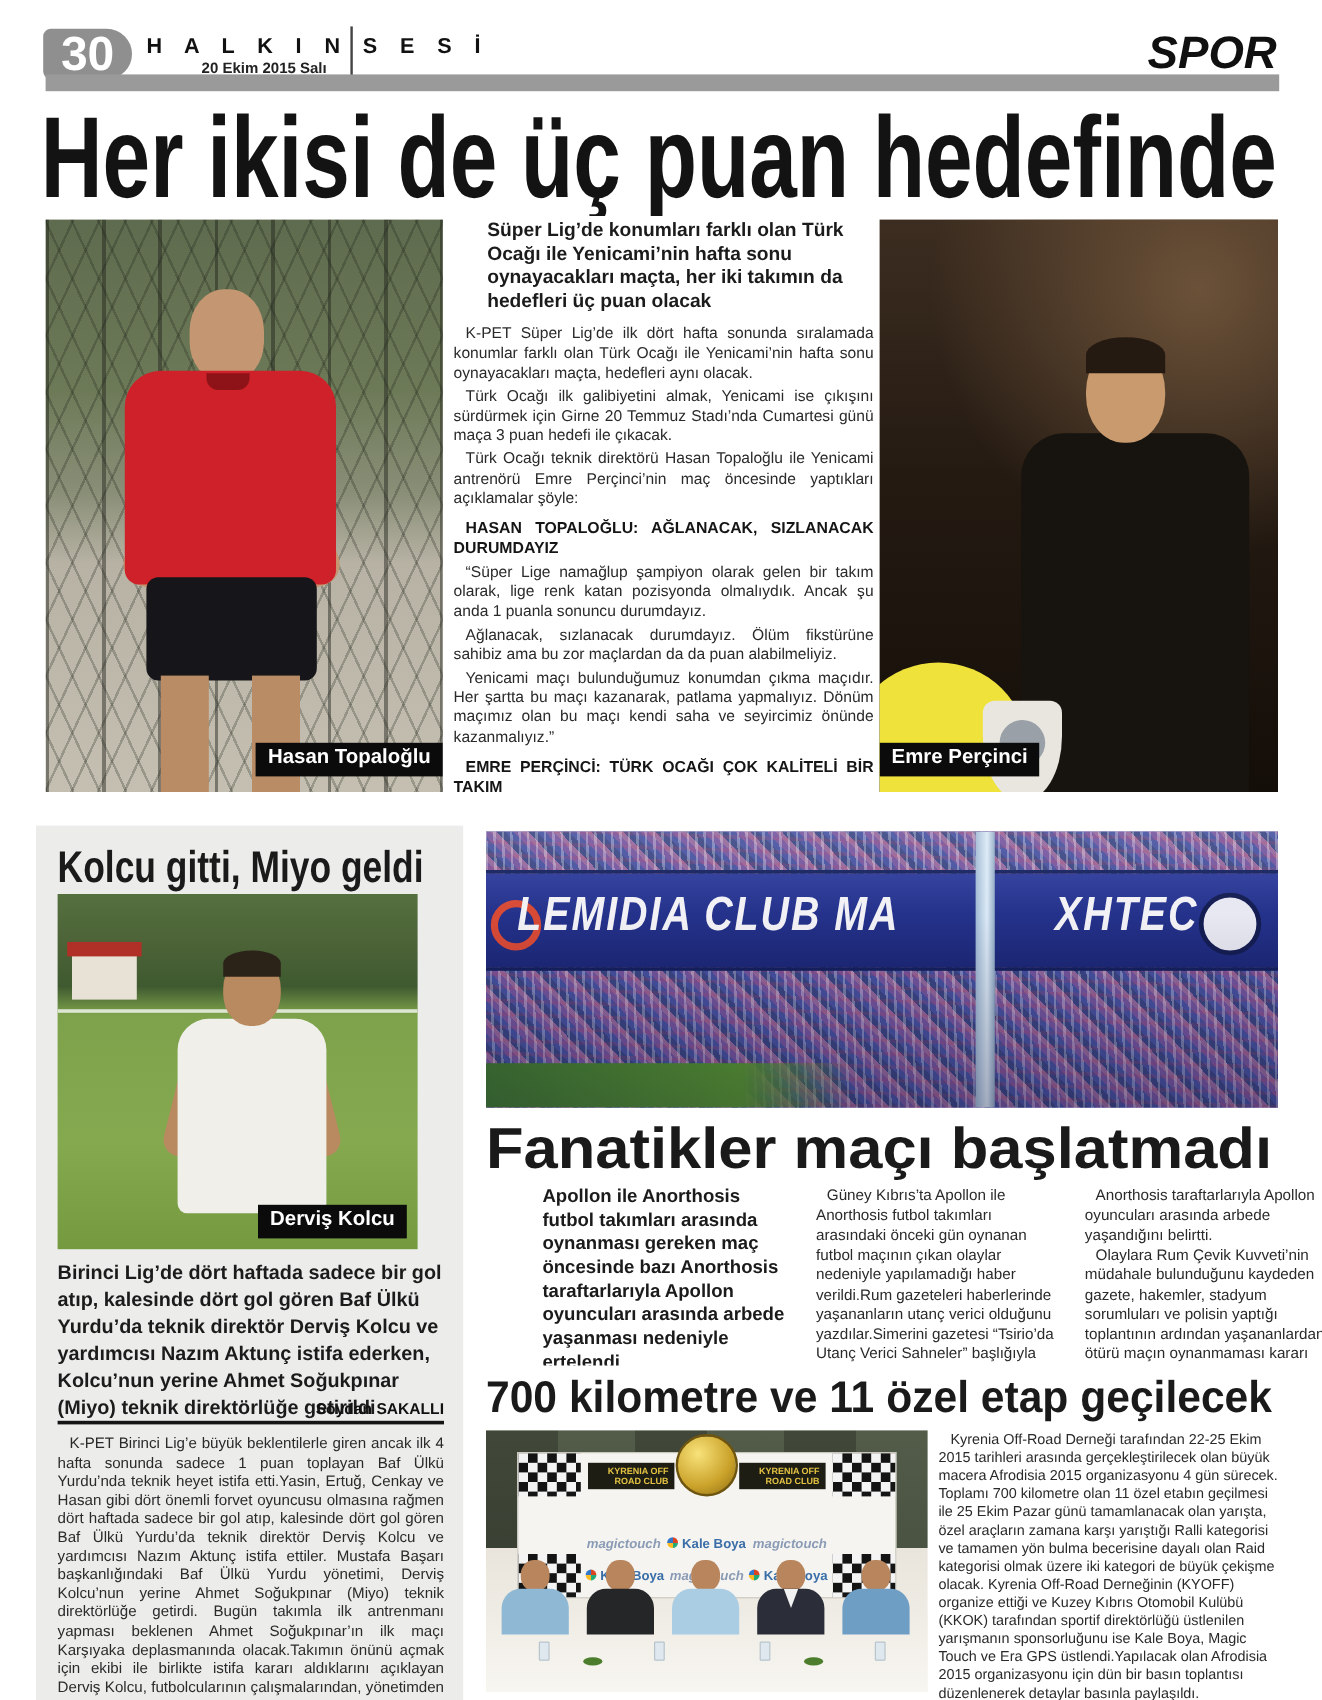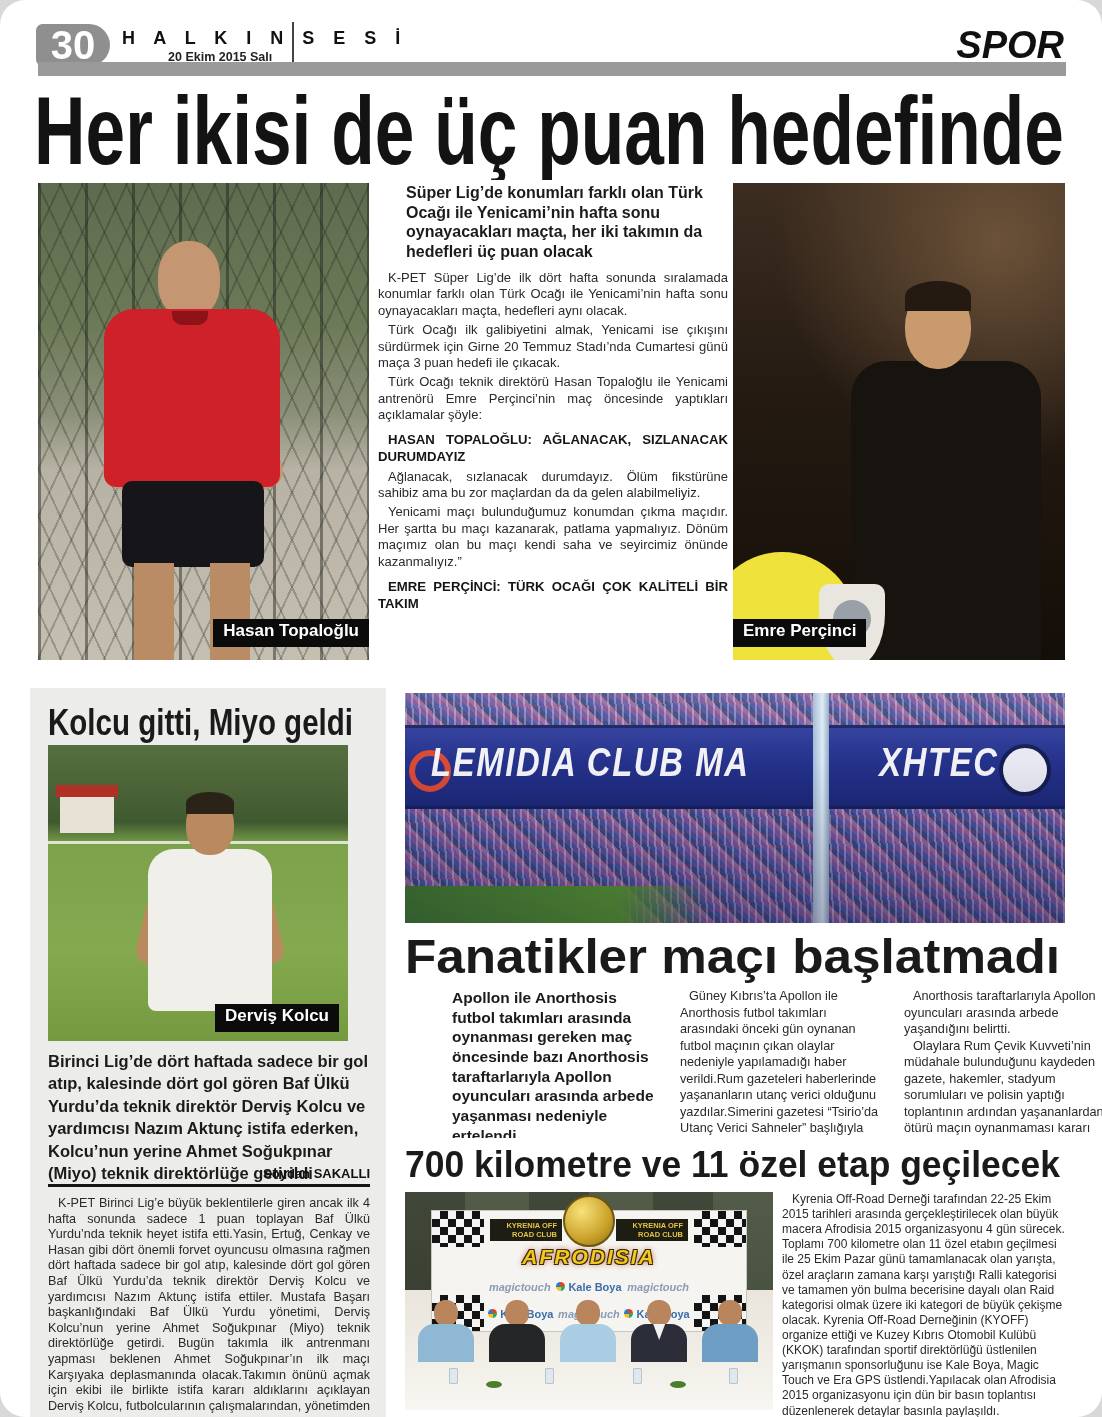--- a/index.html
+++ b/index.html
@@ -1,19 +1,19 @@
 <!DOCTYPE html>
 <html lang="tr"><head>
 <meta charset="utf-8">
 <style>
   html,body { margin:0; padding:0; background:#d8d8d8; }
   .page {
     position:relative; width:1102px; height:1417px; margin:0 auto;
     background:#ffffff; overflow:hidden;
-    font-family:"Liberation Sans", sans-serif; color:#222;border-radius:25px;
+    font-family:"Liberation Sans", sans-serif; color:#222;
   }
   
   .page-tab {
     position:absolute; left:36px; top:24px; width:74px; height:42px;
     background:#8f8f8f; color:#fff; font-size:40px; font-weight:bold;
     display:flex; align-items:center; justify-content:center;
     border-radius:8px 26px 26px 8px;
   }
   .masthead { position:absolute; left:122px; top:28px; font-size:18px; font-weight:bold; letter-spacing:7px; color:#111; white-space:nowrap; }
   .mast-date { position:absolute; left:168px; top:50px; font-size:12.5px; font-weight:bold; color:#222;text-align:right; }
@@ -183,21 +183,22 @@
     <div class="caption">Hasan Topaloğlu</div>
   </div>
 
   <div class="story-mid">
     <div class="standfirst">Süper Lig’de konumları farklı olan Türk Ocağı ile Yenicami’nin hafta sonu oynayacakları maçta, her iki takımın da hedefleri üç puan olacak</div>
     <div class="bodytext">
       <p>K-PET Süper Lig’de ilk dört hafta sonunda sıralamada konumlar farklı olan Türk Ocağı ile Yenicami’nin hafta sonu oynayacakları maçta, hedefleri aynı olacak.</p>
       <p>Türk Ocağı ilk galibiyetini almak, Yenicami ise çıkışını sürdürmek için Girne 20 Temmuz Stadı’nda Cumartesi günü maça 3 puan hedefi ile çıkacak.</p>
       <p>Türk Ocağı teknik direktörü Hasan Topaloğlu ile Yenicami antrenörü Emre Perçinci’nin maç öncesinde yaptıkları açıklamalar şöyle:</p>
       <p class="subhead">HASAN TOPALOĞLU: AĞLANACAK, SIZLANACAK DURUMDAYIZ</p>
-      <p>Ağlanacak, sızlanacak durumdayız. Ölüm fikstürüne sahibiz ama bu zor maçlardan da da gelen alabilmeliyiz.</p>
+      <p>“Süper Lige namağlup şampiyon olarak gelen bir takım olarak, lige renk katan pozisyonda olmalıydık. Ancak şu anda 1 puanla sonuncu durumdayız.</p>
+      <p>Ağlanacak, sızlanacak durumdayız. Ölüm fikstürüne sahibiz ama bu zor maçlardan da da puan alabilmeliyiz.</p>
       <p>Yenicami maçı bulunduğumuz konumdan çıkma maçıdır. Her şartta bu maçı kazanarak, patlama yapmalıyız. Dönüm maçımız olan bu maçı kendi saha ve seyircimiz önünde kazanmalıyız.”</p>
       <p class="subhead">EMRE PERÇİNCİ: TÜRK OCAĞI ÇOK KALİTELİ BİR TAKIM</p>
 
     </div>
   </div>
 
   <div class="photo photo-emre">
     <div class="e-torso"></div>
     <div class="e-head"></div>
     <div class="e-hair"></div>
@@ -261,21 +262,20 @@
   <div class="photo photo-press">
     <div class="press-arches"></div>
     <div class="press-banner">
       <div class="checker tl"></div>
       <div class="checker tr"></div>
       <div class="checker bl"></div>
       <div class="checker br"></div>
       <div class="press-club left">KYRENIA OFF ROAD CLUB</div>
       <div class="press-club right">KYRENIA OFF ROAD CLUB</div>
       <div class="press-globe"></div>
-      <div class="press-title">AFRODISIA</div>
       <div class="press-sponsors">
         <div class="sponsor-row">
           <span class="sp-magic">magictouch</span>
           <span class="sp-kale">Kale Boya</span>
           <span class="sp-magic">magictouch</span>
         </div>
         <div class="sponsor-row">
           <span class="sp-kale">Kale Boya</span>
           <span class="sp-magic">magictouch</span>
           <span class="sp-kale">Kale Boya</span>

